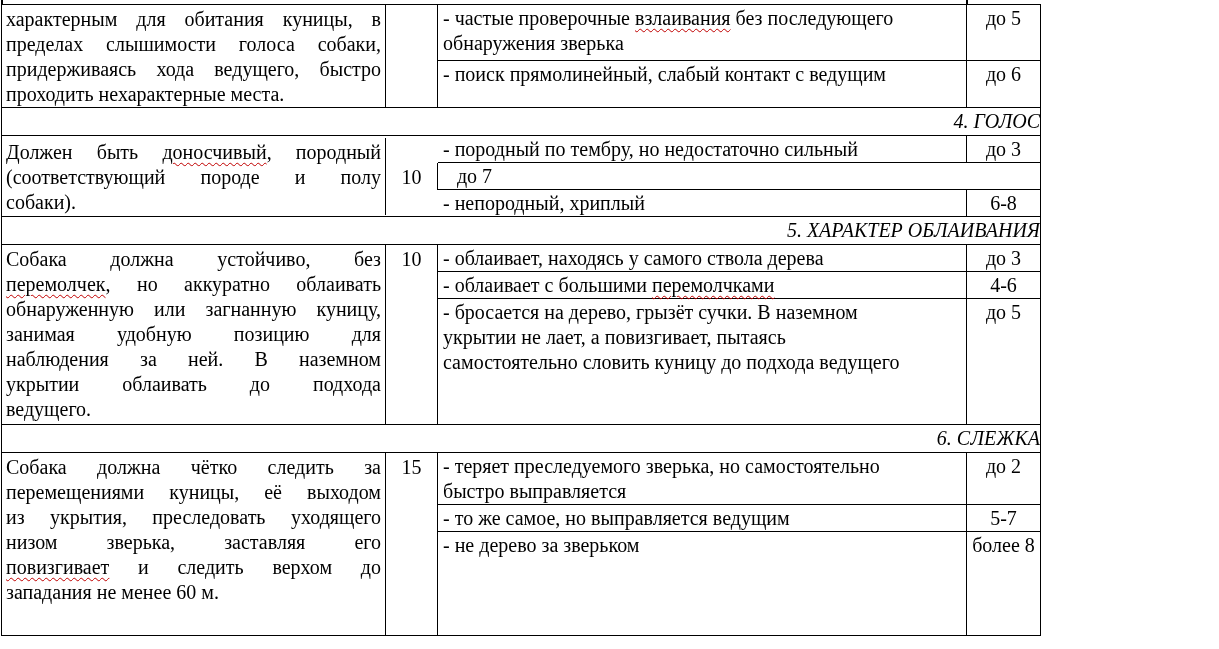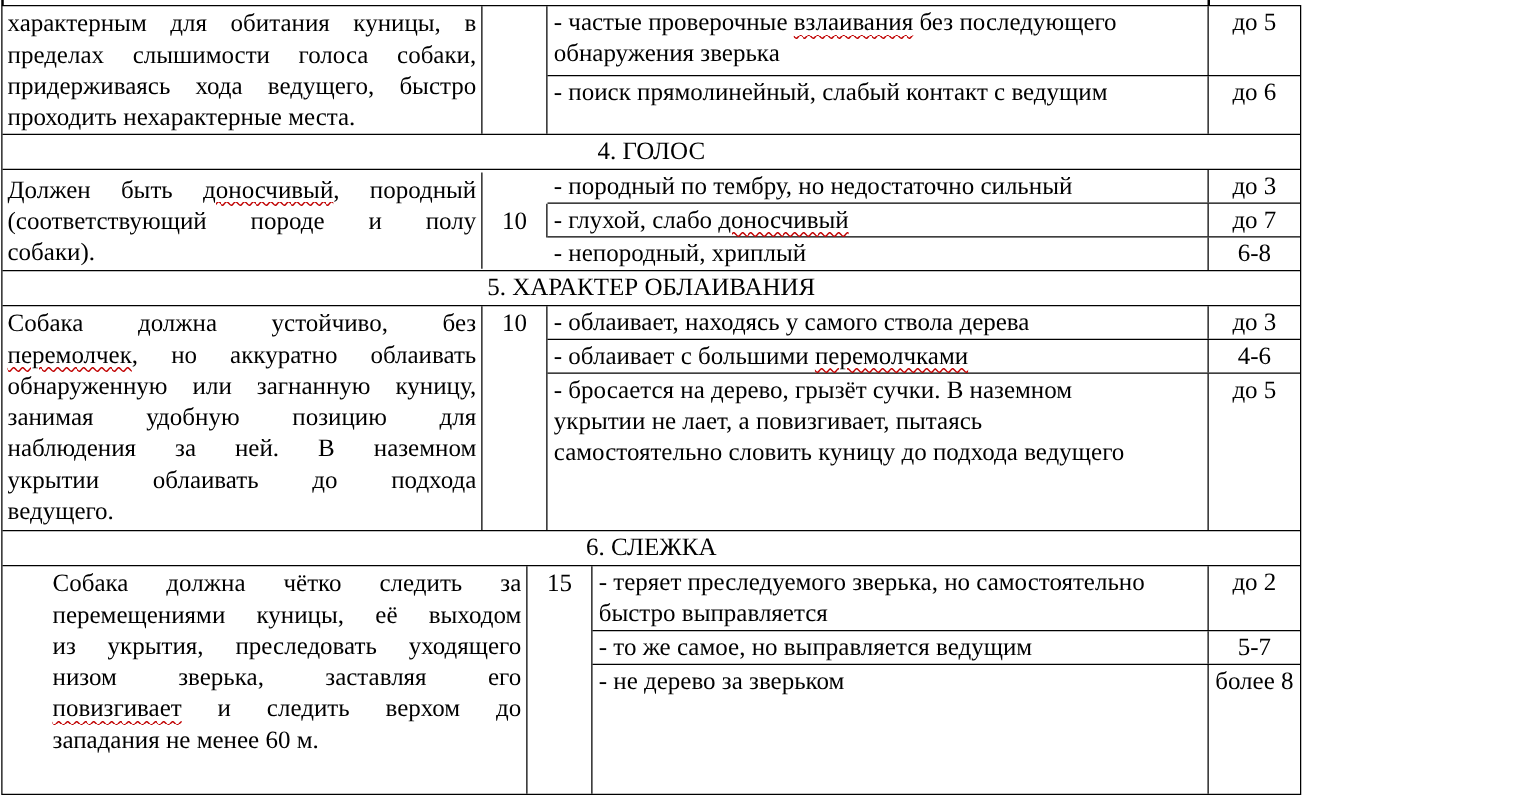--- a/index.html
+++ b/index.html
@@ -26,28 +26,29 @@
     box-sizing: border-box;
     background: #fff;
   }
 
   .block {
     display: flex;
     border-bottom: 1px solid #000;
     box-sizing: border-box;
     align-items: stretch;
   }
-  .block:last-child { border-bottom: none; margin-left: 36px; }
+  .block:last-child { border-bottom: none; }
 
   .section-header {
     border-bottom: 1px solid #000;
     box-sizing: border-box;
     height: 28px;
     line-height: 27px;
-    text-align: center;
+    text-align: right;
+    font-style: italic;
   }
 
   .desc {
     width: 384px;
     border-right: 1px solid #000;
     box-sizing: border-box;
     padding: 2px 4px 0 4px;
     line-height: 25px;
   }
   .desc-main {
@@ -147,21 +148,20 @@
 (соответствующий породе и полу</span></div>
         <div class="desc-last">собаки).</div>
       </div>
       <div class="score">10</div>
       <div class="faults">
         <div class="fault fh26">
           <div class="fault-text"><span>- породный по тембру, но недостаточно сильный</span></div>
           <div class="penalty">до 3</div>
         </div>
         <div class="fault fh26">
-          <div class="fault-text"><span>- глухой, слабо </span><span class="misspell">доносчивый</span><span></span></div>
           <div class="penalty">до 7</div>
         </div>
         <div class="fault">
           <div class="fault-text"><span>- непородный, хриплый</span></div>
           <div class="penalty">6-8</div>
         </div>
       </div>
     </div>
 
     <div class="section-header">5. ХАРАКТЕР ОБЛАИВАНИЯ</div>

